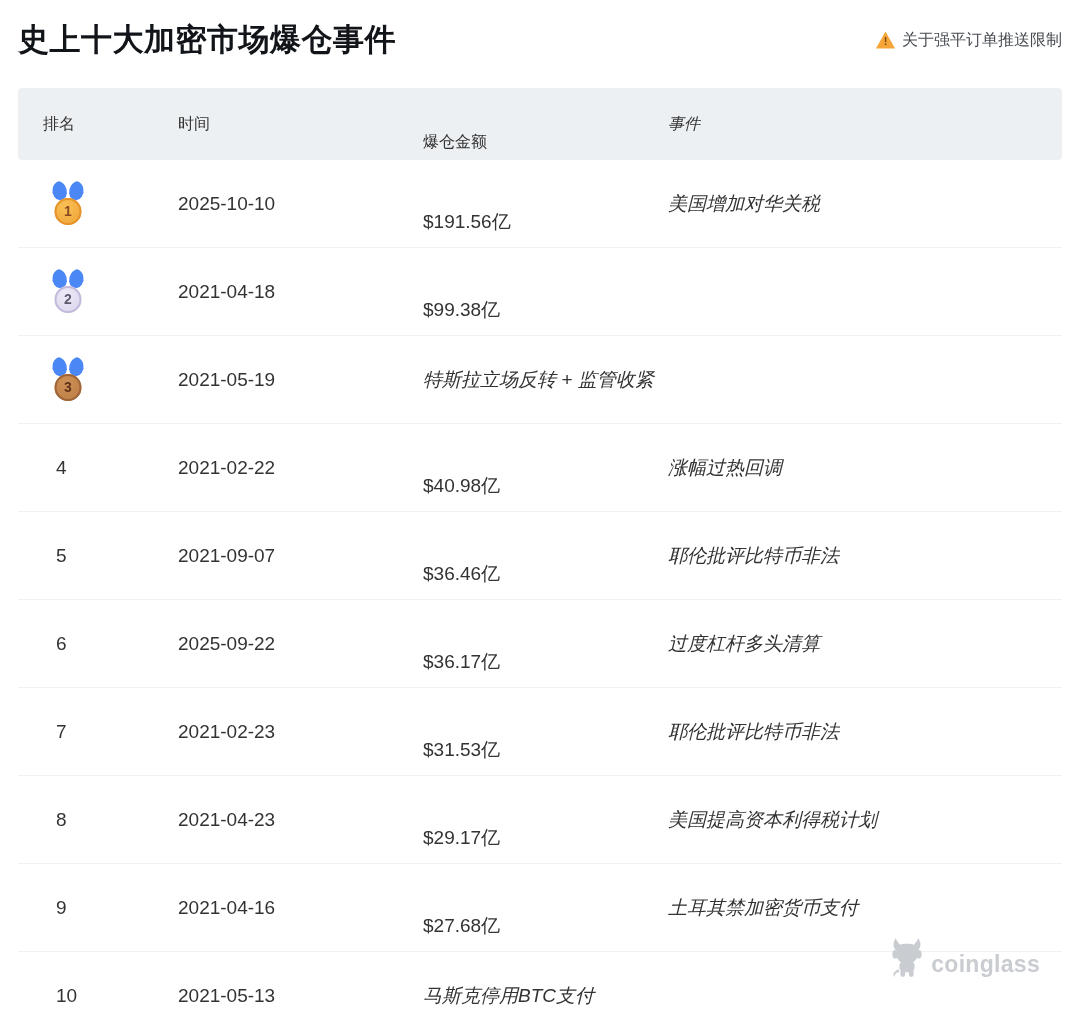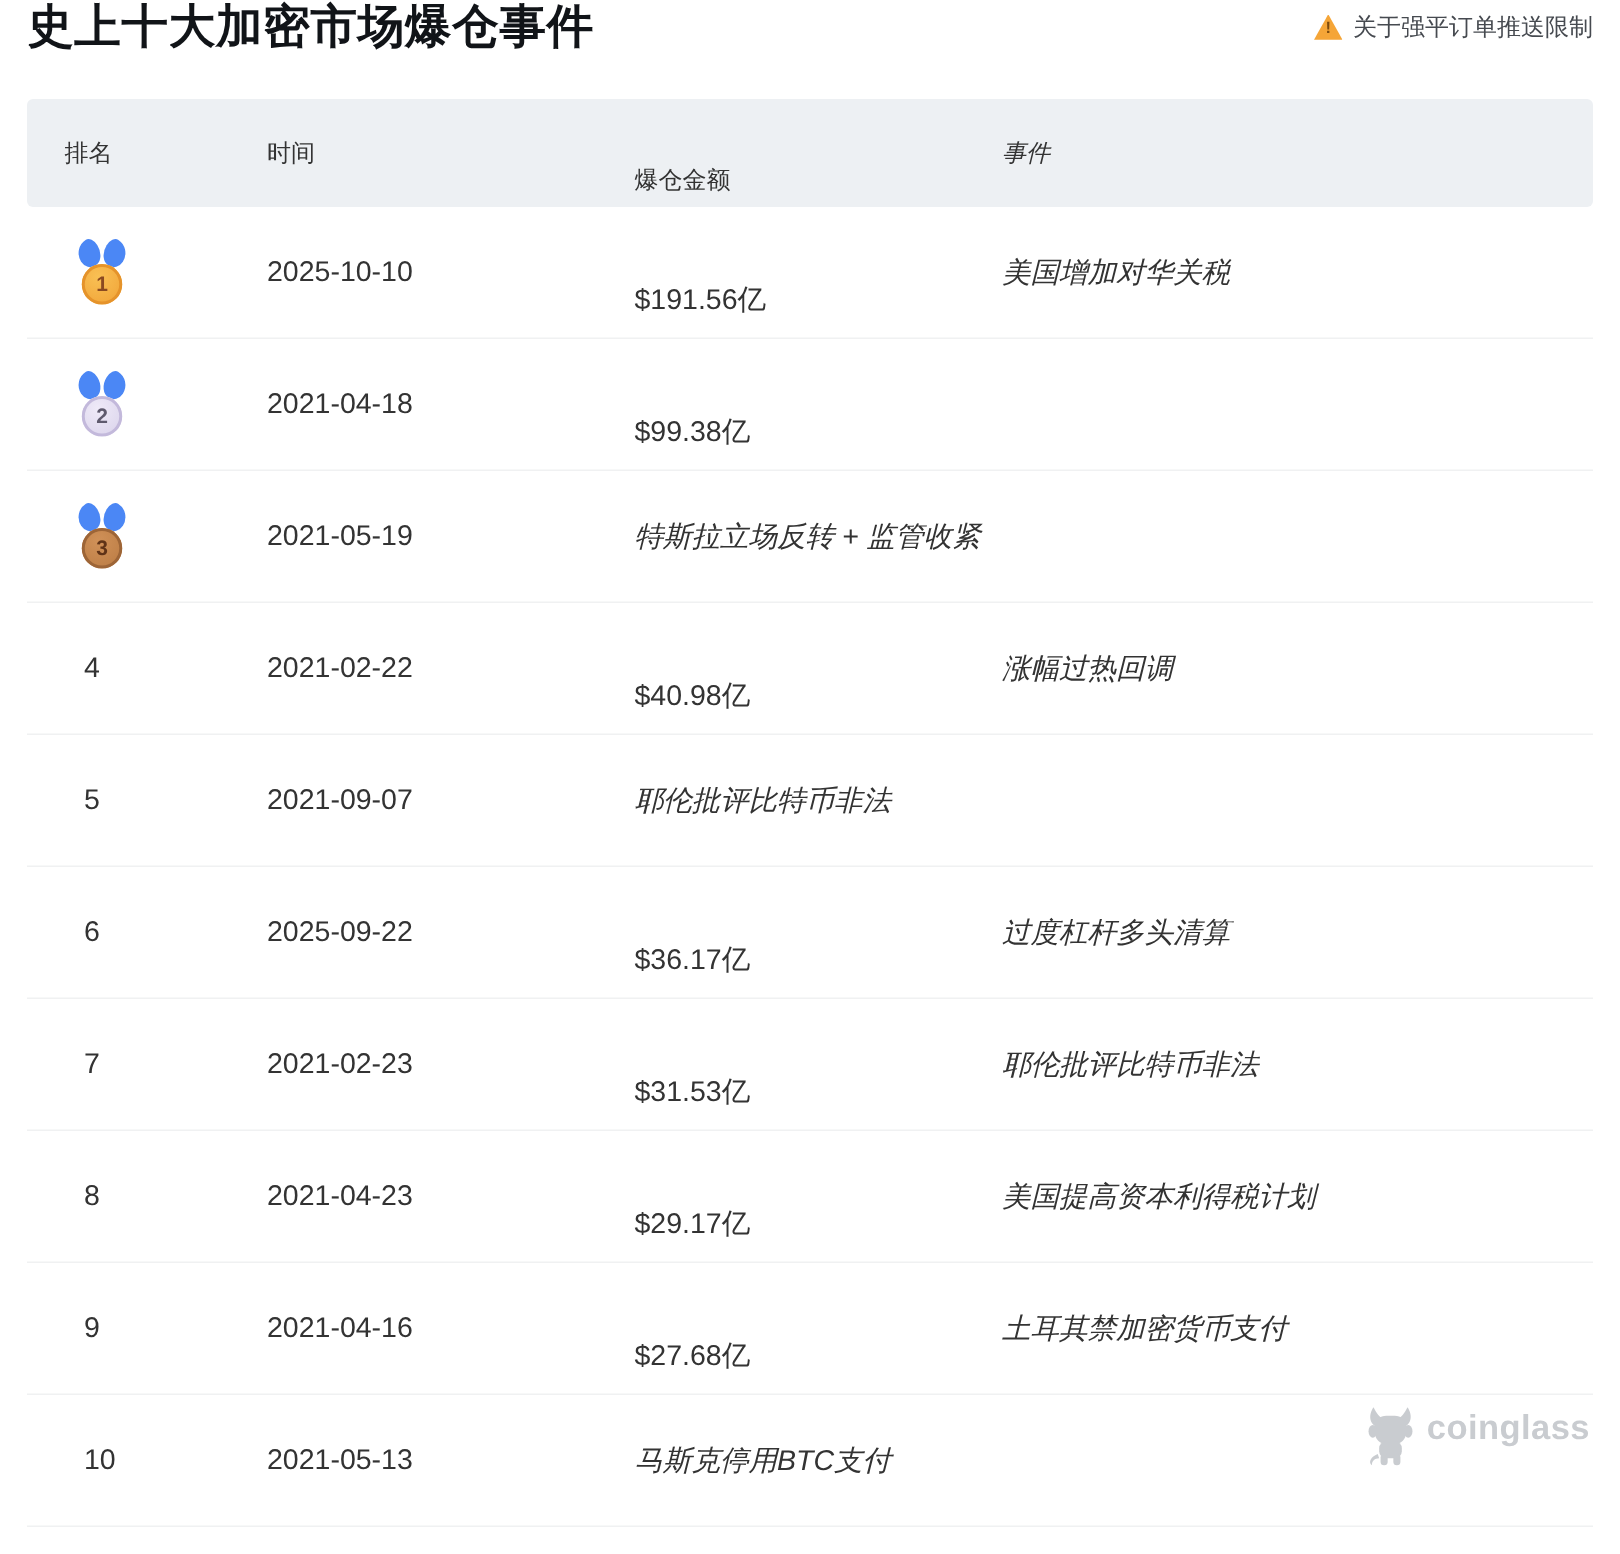--- a/index.html
+++ b/index.html
@@ -9,20 +9,21 @@
     font-family:"Liberation Sans", sans-serif;
     color:#333333;
     overflow:hidden;
     position:relative;
   }
   .page { padding:0 18px; position:relative; }
 
   
   .page-header {
     display:flex; align-items:center; justify-content:space-between;
+    padding-top:22px;
   }
   .page-title {
     font-size:31px; font-weight:700; color:#111418;
     line-height:36px; letter-spacing:0.5px;
   }
   .notice-link {
     display:flex; align-items:center; gap:7px;
     font-size:16px; color:#464a50; cursor:pointer; text-decoration:none;
   }
   .warn-tri {
@@ -84,22 +85,22 @@
     background:radial-gradient(circle at 40% 32%, #efeaf8, #d8d1ea);
     box-shadow:inset 0 0 0 2px #c3b9db; color:#5f5a6e;
   }
   .medal-bronze .medal-num {
     background:radial-gradient(circle at 40% 32%, #d09158, #b97a42);
     box-shadow:inset 0 0 0 2px #9d6537; color:#5f3317;
   }
 
   
   .watermark {
-    position:absolute; top:938px; right:20px;
-    display:flex; align-items:flex-start; gap:7px;
+    position:absolute; top:938px; right:40px;
+    display:flex; align-items:flex-end; gap:7px;
     pointer-events:none;
   }
   .wm-text {
     font-size:23px; font-weight:600; color:#c9ccd0; letter-spacing:0.3px;
   }
 </style>
 </head>
 <body>
 
 <div class="page">
@@ -165,20 +166,21 @@
     <div class="cell c-amount">$40.98亿</div>
     <div class="cell c-event">涨幅过热回调</div>
   </div>
 
   <div class="t-row">
     <div class="cell c-rank">
       
       <span class="rank-num">5</span>
     </div>
     <div class="cell c-date">2021-09-07</div>
+    <div class="cell c-amount">$36.46亿</div>
     <div class="cell c-event">耶伦批评比特币非法</div>
   </div>
 
   <div class="t-row">
     <div class="cell c-rank">
       
       <span class="rank-num">6</span>
     </div>
     <div class="cell c-date">2025-09-22</div>
     <div class="cell c-amount">$36.17亿</div>

